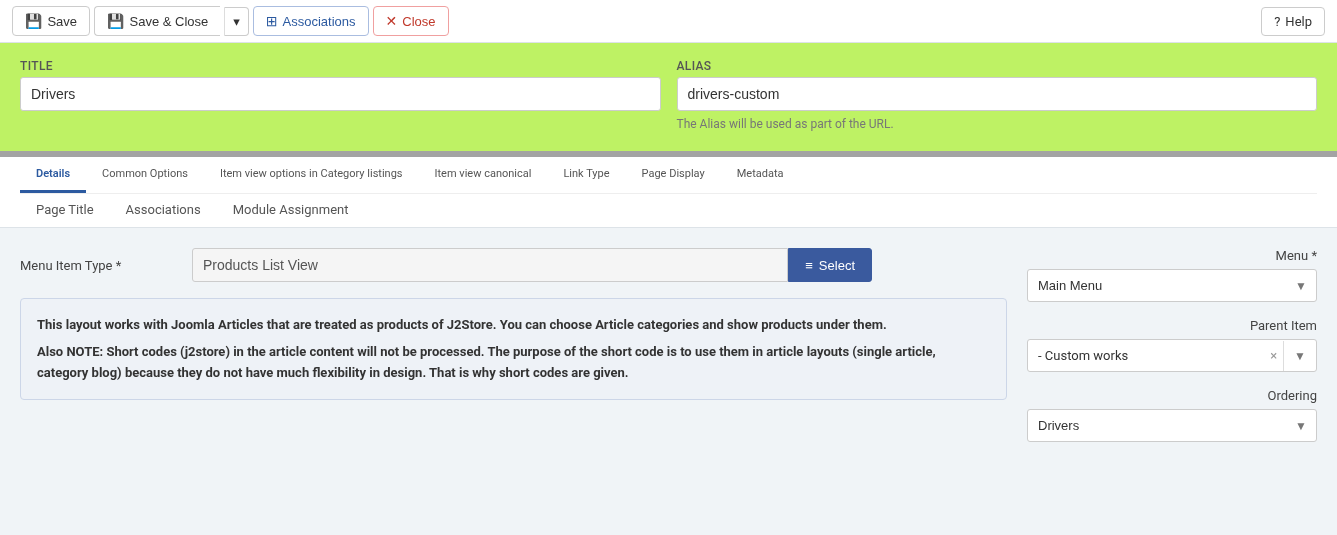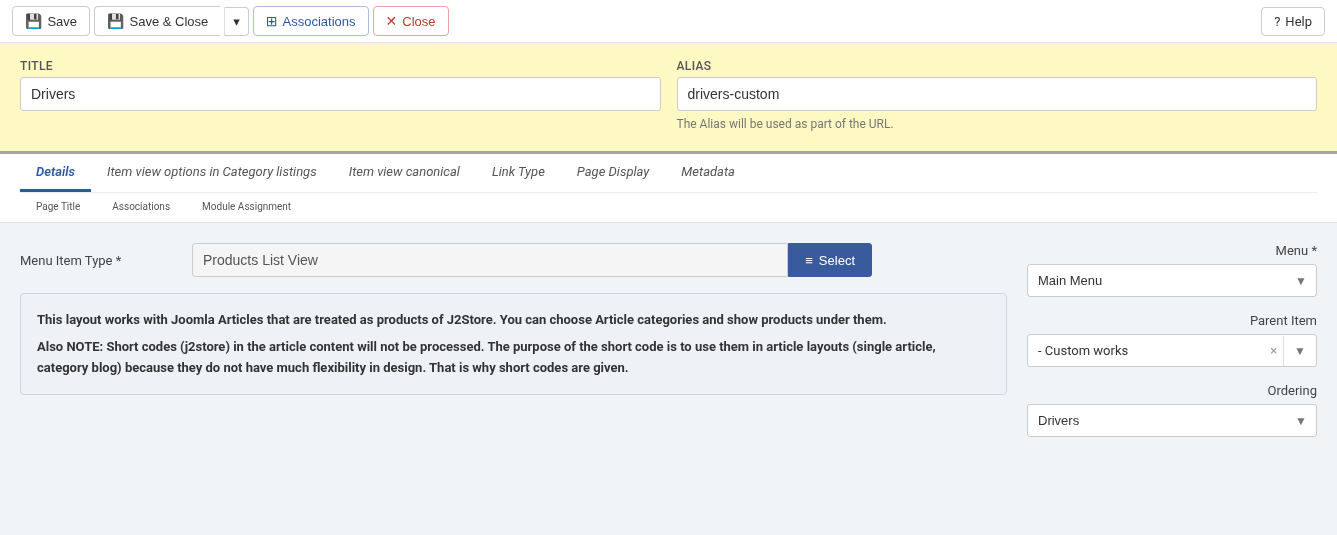--- a/index.html
+++ b/index.html
@@ -31,23 +31,23 @@
     .toolbar-btn.assoc { color: #2c5aa0; border-color: #aabde0; }
     .toolbar-btn.close-btn { color: #c0392b; border-color: #f0a0a0; }
     .toolbar-spacer { flex: 1; }
     .toolbar-help {
       display: flex; align-items: center; gap: 5px;
       padding: 6px 12px; border: 1px solid #ccc; background: #fff; border-radius: 4px;
       cursor: pointer; font-size: 13px; color: #333;
     }
 
     .form-area {
-      background: #fef9c3;
+      background: #bef264;
       padding: 16px 20px;
-      border-bottom: 3px solid #a3a3a3;
+      border-bottom: 6px solid #a3a3a3;
     }
     .form-row {
       display: flex;
       gap: 16px;
       margin-bottom: 4px;
     }
     .form-group {
       display: flex;
       flex-direction: column;
       gap: 4px;
@@ -81,40 +81,39 @@
       padding: 0 20px;
     }
     .tabs-row {
       display: flex;
       gap: 0;
       flex-wrap: wrap;
     }
     .tab-item {
       padding: 10px 16px;
       cursor: pointer;
-      font-size: 13px;
+      font-size: 11px;
       color: #555;
       border-bottom: 3px solid transparent;
       white-space: nowrap;
-      font-style: italic;
     }
     .tab-item.active {
       color: #2c5aa0;
       border-bottom: 3px solid #2c5aa0;
       font-weight: 600;
     }
     .tabs-row2 {
       display: flex;
       gap: 0;
       border-top: 1px solid #eee;
     }
     .tab-item2 {
       padding: 8px 16px;
       cursor: pointer;
-      font-size: 10px;
+      font-size: 13px;
       color: #555;
       border-bottom: 2px solid transparent;
     }
 
     .main-content {
       display: flex;
       gap: 0;
       padding: 20px;
       background: #f0f4f7;
       min-height: 300px;
@@ -281,20 +280,21 @@
       <label class="form-label">Alias</label>
       <input class="form-input" type="text" value="drivers-custom" style="">
       <span class="form-hint">The Alias will be used as part of the URL.</span>
     </div>
   </div>
 </div>
 
 <div class="tabs-container">
   <div class="tabs-row">
     <div class="tab-item active">Details</div>
+    <div class="tab-item">Common Options</div>
     <div class="tab-item">Item view options in Category listings</div>
     <div class="tab-item">Item view canonical</div>
     <div class="tab-item">Link Type</div>
     <div class="tab-item">Page Display</div>
     <div class="tab-item">Metadata</div>
   </div>
   <div class="tabs-row2">
     <div class="tab-item2">Page Title</div>
     <div class="tab-item2">Associations</div>
     <div class="tab-item2">Module Assignment</div>

